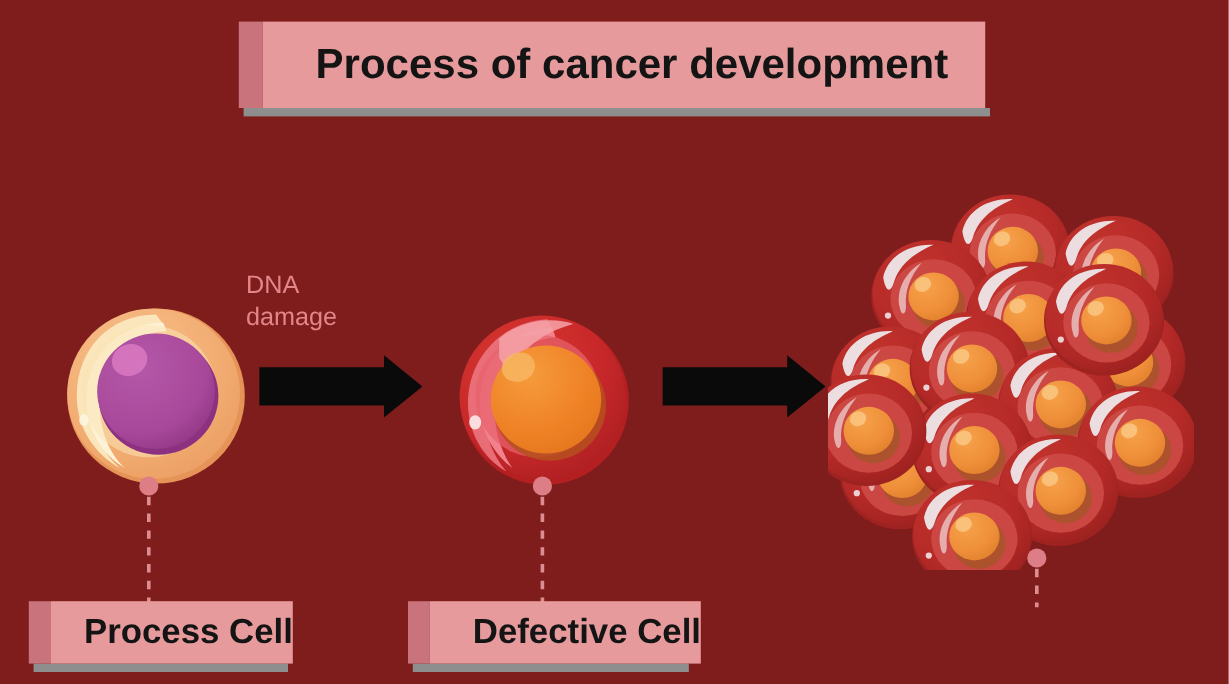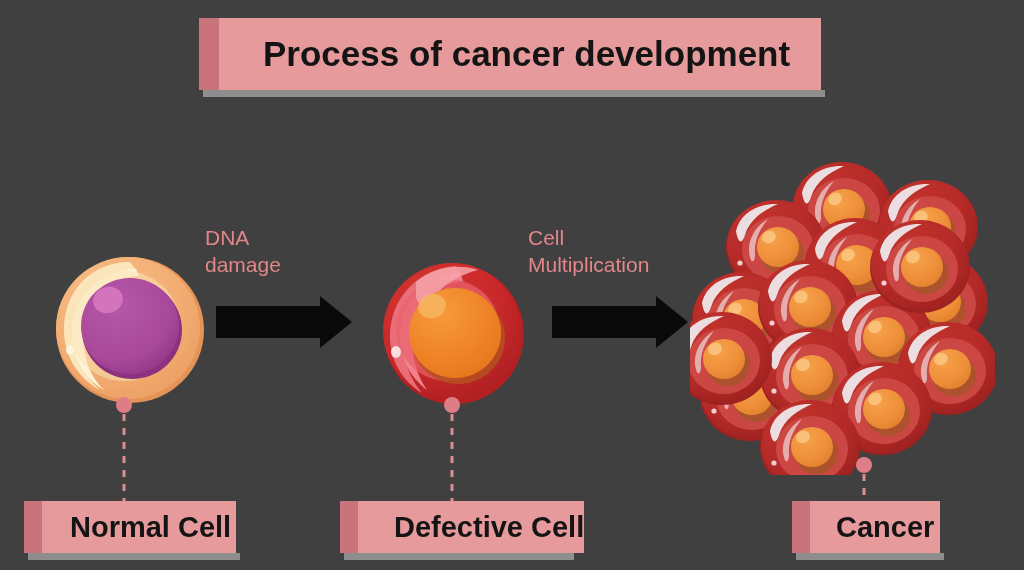--- a/index.html
+++ b/index.html
@@ -13,21 +13,21 @@
     height: 570px;
     overflow: hidden;
     font-family: "Liberation Sans", sans-serif;
     position: relative;
   }
 
   #stage {
     position: relative;
     width: 1024px;
     height: 570px;
-    background: #404040;
+    background: #7f1d1d;
   }
 
   
   .banner {
     position: absolute;
     box-sizing: border-box;
     display: flex;
     align-items: center;
   }
   .banner .shadow-bar {
@@ -221,22 +221,20 @@
       <circle cx="12" cy="9" r="8" fill="#dd7d85"></circle>
       <line x1="12" y1="18" x2="12" y2="108" stroke="#dd8d92" stroke-width="3" stroke-dasharray="7 7"></line>
     </svg>
   </div>
 
   <div class="arrow" id="arrow-2">
     <svg width="136" height="52" viewBox="0 0 136 52" xmlns="http://www.w3.org/2000/svg">
       <path d="M0 10 L104 10 L104 0 L136 26 L104 52 L104 42 L0 42 Z" fill="#0a0a0a"></path>
     </svg>
   </div>
-  <div class="step-caption" id="caption-mult">Cell
-Multiplication</div>
 
   <div class="cell-art" id="cancer-cluster">
     <svg width="305" height="330" viewBox="0 0 305 330" xmlns="http://www.w3.org/2000/svg">
       <defs>
         <radialGradient id="cc-body" cx="36%" cy="28%" r="80%">
           <stop offset="0%" stop-color="#c2332c"></stop>
           <stop offset="62%" stop-color="#b52a28"></stop>
           <stop offset="100%" stop-color="#9c211f"></stop>
         </radialGradient>
         <radialGradient id="cc-nuc" cx="35%" cy="28%" r="80%">
@@ -288,33 +286,26 @@
     <svg width="24" height="52" viewBox="0 0 24 52" xmlns="http://www.w3.org/2000/svg">
       <circle cx="12" cy="9" r="8" fill="#dd7d85"></circle>
       <line x1="12" y1="18" x2="12" y2="50" stroke="#dd8d92" stroke-width="3" stroke-dasharray="7 7"></line>
     </svg>
   </div>
 
   <div class="banner label-banner" id="label-normal">
     <div class="shadow-bar"></div>
     <div class="accent-bar"></div>
     <div class="banner-body">
-      <span class="banner-text">Normal Cell</span>
+      <span class="banner-text">Process Cell</span>
     </div>
   </div>
 
   <div class="banner label-banner" id="label-defective">
     <div class="shadow-bar"></div>
     <div class="accent-bar"></div>
     <div class="banner-body">
       <span class="banner-text">Defective Cell</span>
     </div>
   </div>
 
-  <div class="banner label-banner" id="label-cancer">
-    <div class="shadow-bar"></div>
-    <div class="accent-bar"></div>
-    <div class="banner-body">
-      <span class="banner-text">Cancer</span>
-    </div>
-  </div>
 
 </div>
 
 </body></html>

